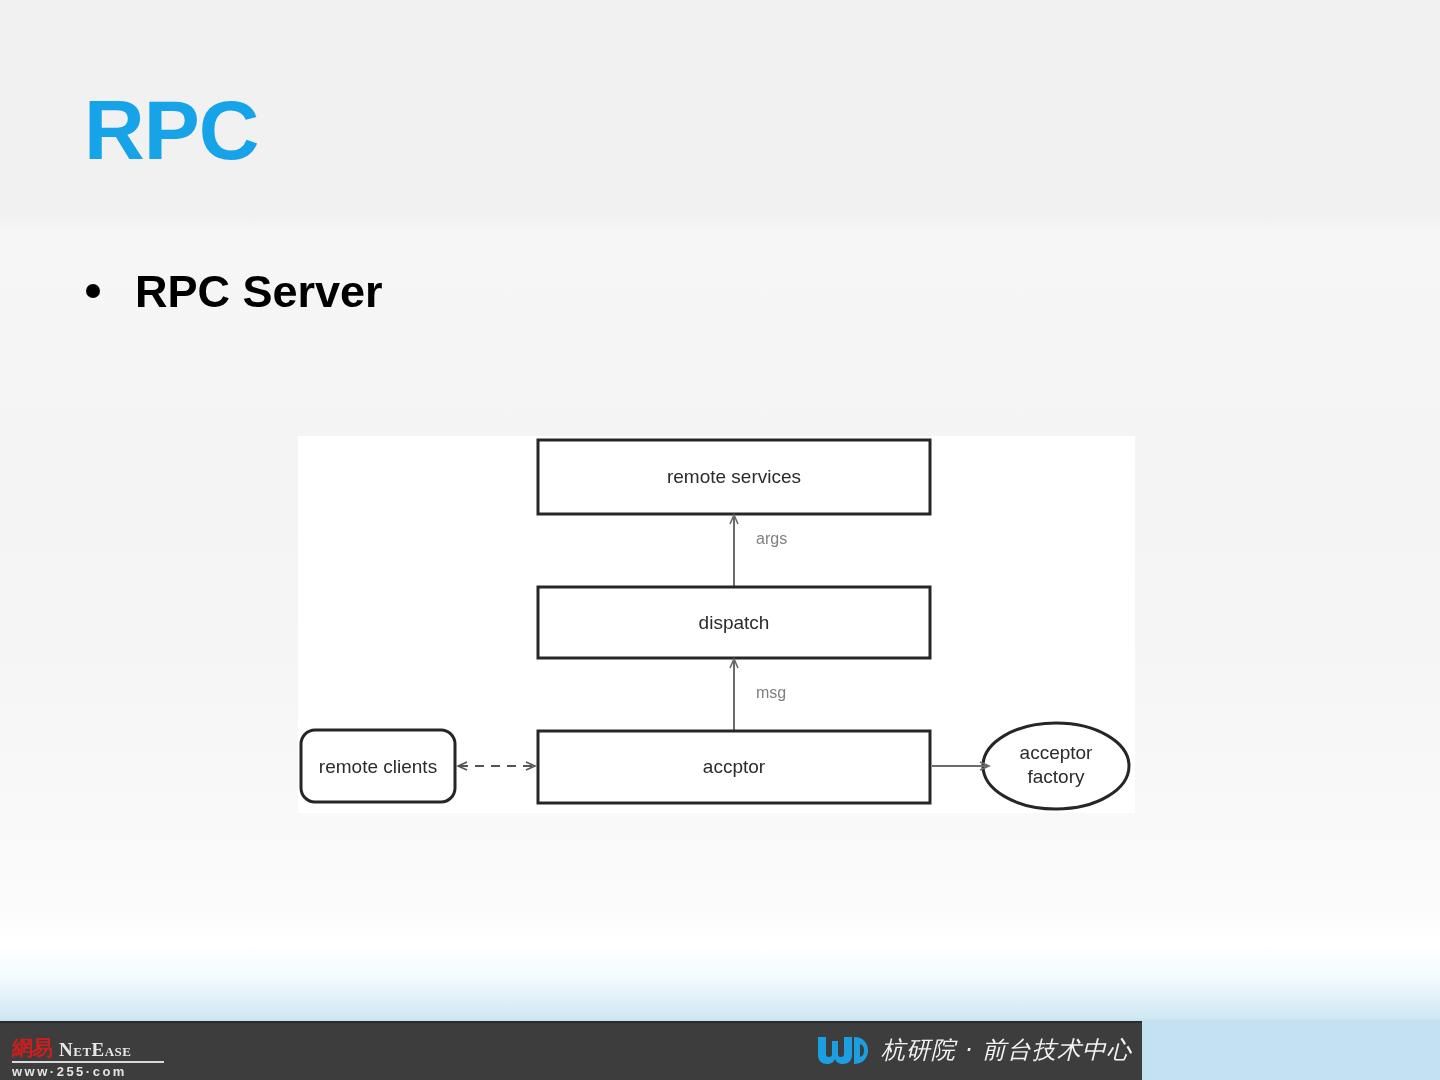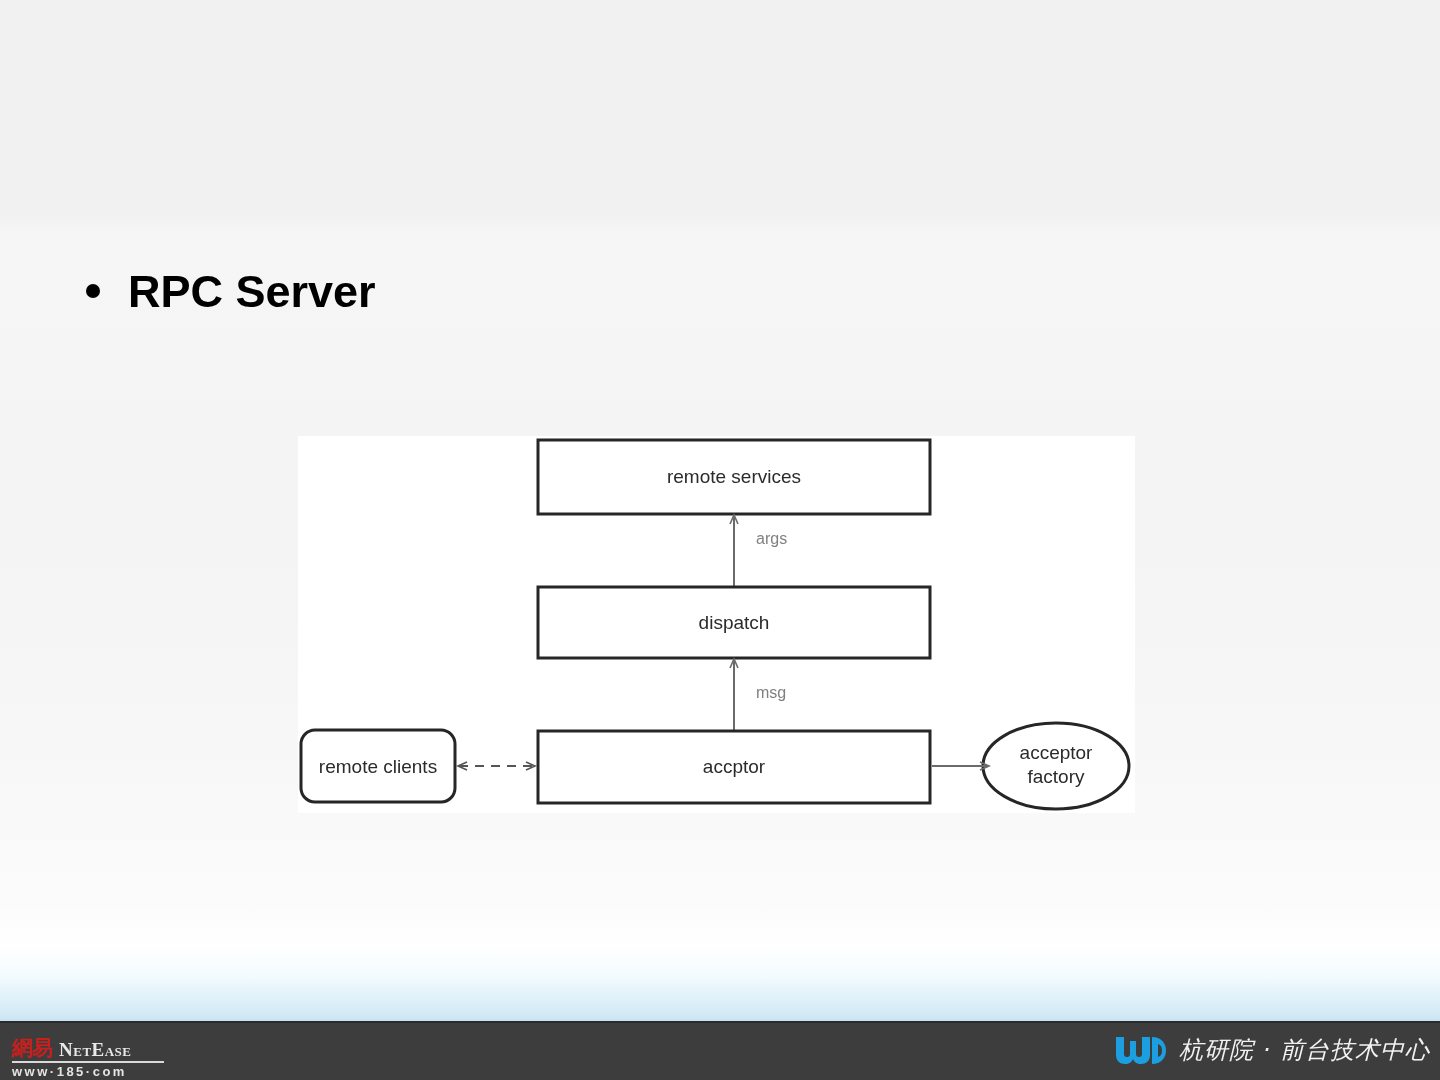--- a/index.html
+++ b/index.html
@@ -61,20 +61,21 @@
     margin-right: 28px;
     position: relative;
     top: -9px;
     flex: none;
   }
   .bullet-text {
     font-size: 45px;
     font-weight: bold;
     color: #000000;
     line-height: 1.05;
+    margin-left: 7px;
   }
 
   
   .diagram-panel {
     position: absolute;
     left: 298px;
     top: 436px;
     width: 837px;
     height: 377px;
     background: #ffffff;
@@ -90,21 +91,21 @@
     font-family: "Liberation Sans", sans-serif;
     font-size: 16px;
     fill: #808080;
   }
 
   
   .footer {
     position: absolute;
     left: 0;
     bottom: 0;
-    width: 1440px;
+    width: 1142px;
     height: 59px;
     background: #3d3d3d;
     border-top: 2px solid #2b2b2b;
     box-sizing: border-box;
   }
 
   
   .netease-logo {
     position: absolute;
     left: 12px;
@@ -172,20 +173,21 @@
     color: #f2f2f2;
     letter-spacing: 1px;
     white-space: nowrap;
   }
 </style>
 </head>
 <body>
 
 <div class="slide">
 
+  <div class="title">RPC</div>
 
   <div class="bullet-row">
     <span class="bullet-dot"></span>
     <span class="bullet-text">RPC Server</span>
   </div>
 
   <div class="diagram-panel">
     <svg class="diagram-svg" width="837" height="377" viewBox="0 0 837 377">
       <defs>
         <marker id="arrowOpen" markerWidth="12" markerHeight="12" refX="9" refY="5" orient="auto" markerUnits="userSpaceOnUse">
@@ -246,21 +248,21 @@
   </div>
 
   <div class="footer">
 
     <div class="netease-logo">
       <div class="ne-top">
         <span class="ne-cn">網易</span>
         <span class="ne-en">NetEase</span>
       </div>
       <div class="ne-rule"></div>
-      <div class="ne-url">www·185·com</div>
+      <div class="ne-url">www·255·com</div>
     </div>
 
     <div class="right-logo">
       <svg class="wd-mark" viewBox="0 0 54 34">
         <path d="M3,4 L3,22 C3,28 7,31 12,31 C16,31 19,29 20,26 C21,29 24,31 28,31
                  C33,31 37,28 37,22 L37,4 L29,4 L29,21 C29,23 28,24 26,24
                  C24,24 23,23 23,21 L23,8 L17,8 L17,21 C17,23 16,24 14,24
                  C12,24 11,23 11,21 L11,4 Z" fill="#1b9fe0"></path>
         <path d="M39,4 L39,31 C48,31 53,25 53,17.5 C53,10 48,4 39,4 Z
                  M45,11 C48,12 49,14 49,17.5 C49,21 48,23 45,24 Z" fill="#1b9fe0"></path>

